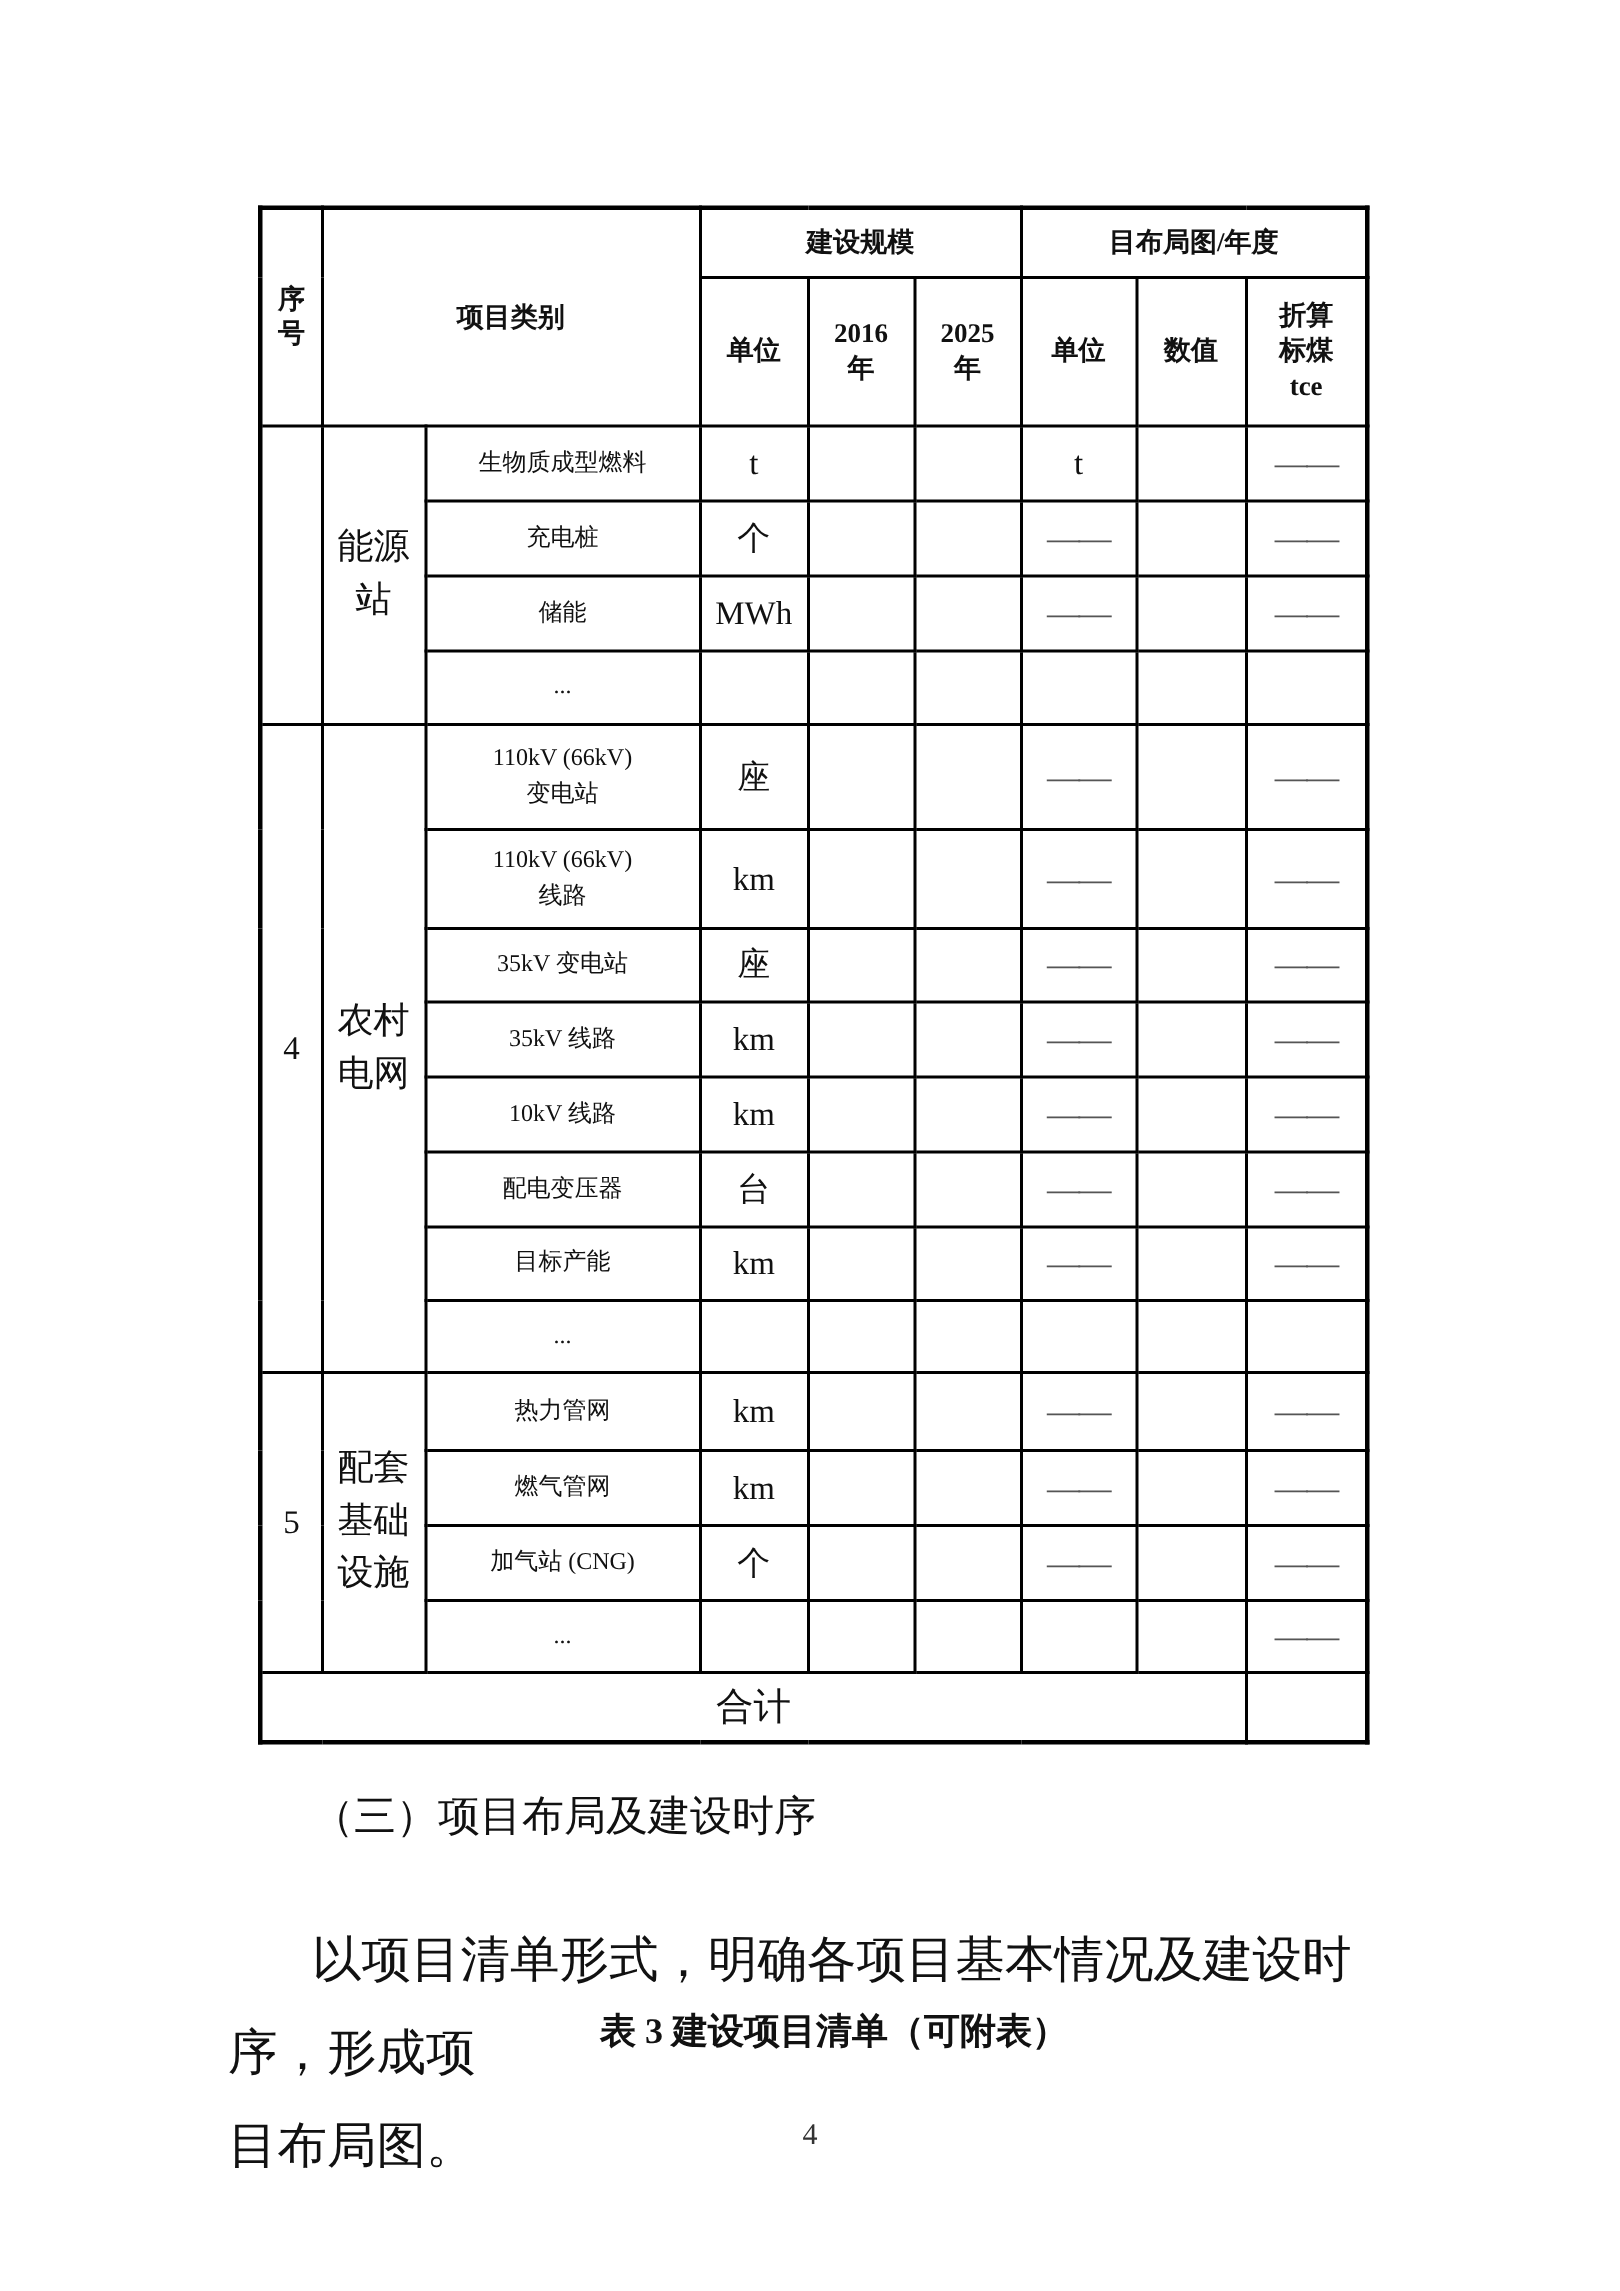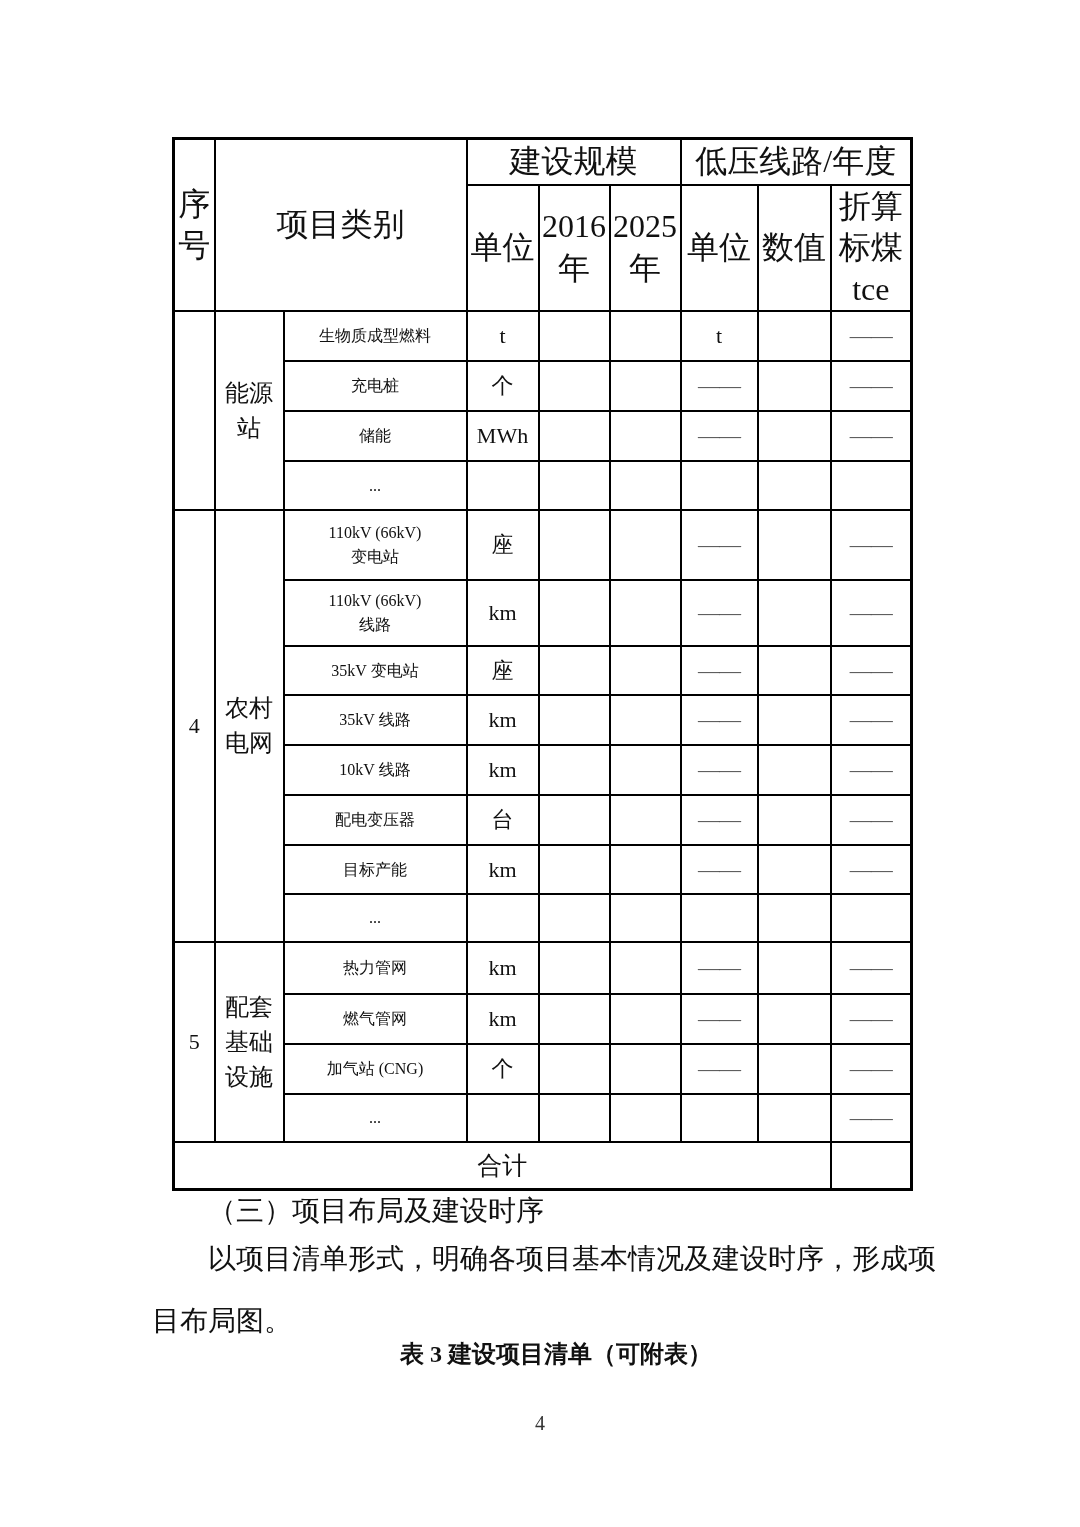--- a/index.html
+++ b/index.html
@@ -19,41 +19,41 @@
     table-layout:fixed;
     border:3px solid #000;
   }
   table.proj th,table.proj td{
     border:2px solid #000;
     padding:0 2px;
     text-align:center;
     vertical-align:middle;
     overflow:hidden;
   }
-  .hdr{font-weight:normal;font-size:32px;line-height:1.3;white-space:pre-line;}
+  .hdr{font-weight:bold;font-size:18px;line-height:1.3;white-space:pre-line;}
   .cat{font-size:24px;line-height:1.45;}
   .serial{font-size:22px;}
   .item{font-size:16px;line-height:1.5;white-space:pre-line;}
   .val{font-size:22px;}
   .dash{color:#555;letter-spacing:-1px;}
   .total{font-weight:normal;font-size:25px;}
   .bl3{border-left-width:3px;}
   .no-top{border-top-style:hidden;}
   
   .rh46{height:46px;} .rh99{height:99px;} .rh50{height:50px;}
   .rh49{height:49px;} .rh70{height:70px;} .rh66{height:66px;}
   .rh48{height:48px;} .rh52{height:52px;} .rh47{height:47px;}
   
   .heading{
     position:absolute;left:152px;top:1192px;width:790px;
     font-weight:normal;font-size:28px;text-indent:56px;
   }
   .para{
-    position:absolute;left:152px;top:1228px;width:792px;
-    font-size:28px;line-height:62px;text-indent:56px;
+    position:absolute;left:152px;top:1276px;width:792px;
+    font-size:33px;line-height:62px;text-indent:56px;
     white-space:pre-line;
   }
   .caption{
     position:absolute;left:0;top:1338px;width:1080px;
     text-align:center;font-weight:bold;font-size:24px;padding-left:16px;
   }
   .pagenum{
     position:absolute;left:0;top:1412px;width:1080px;
     text-align:center;font-size:20px;color:#333;
   }
@@ -74,21 +74,21 @@
       <col style="width:77px">
         <col style="width:73px">
         <col style="width:81px">
     </colgroup>
 
     <tbody>
         <tr class="rh46">
       <th class="hdr" rowspan="2">序号</th>
       <th class="hdr" colspan="2" rowspan="2">项目类别</th>
       <th class="hdr" colspan="3">建设规模</th>
-      <th class="hdr bl3" colspan="3">低压线路/年度</th>
+      <th class="hdr bl3" colspan="3">目布局图/年度</th>
     </tr>
 
     <tr class="rh99">
       <th class="hdr">单位</th>
       <th class="hdr">2016
 年</th>
       <th class="hdr">2025
 年</th>
       <th class="hdr bl3">单位</th>
       <th class="hdr">数值</th>

